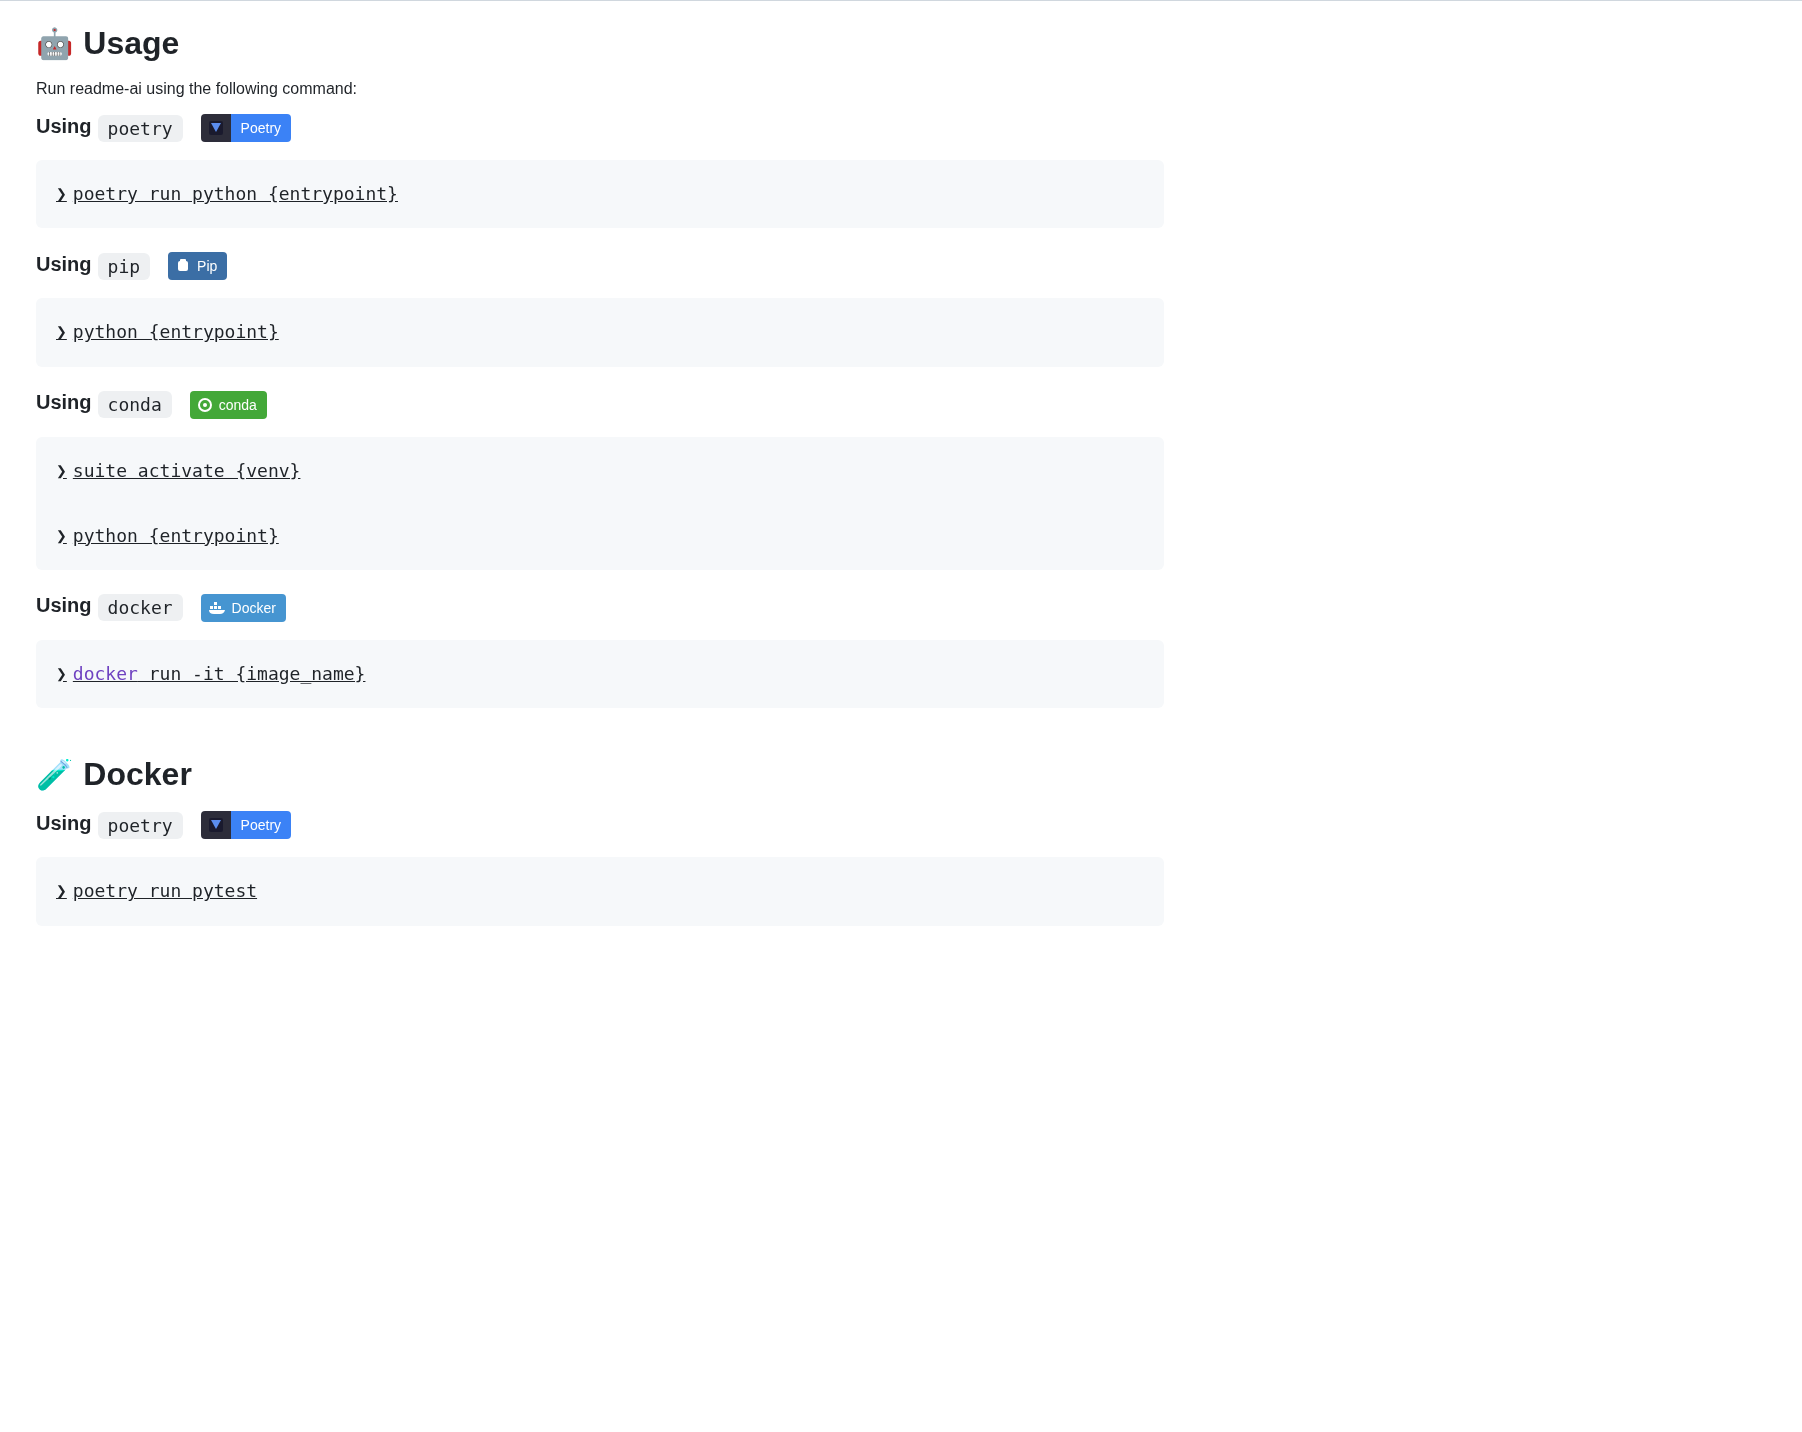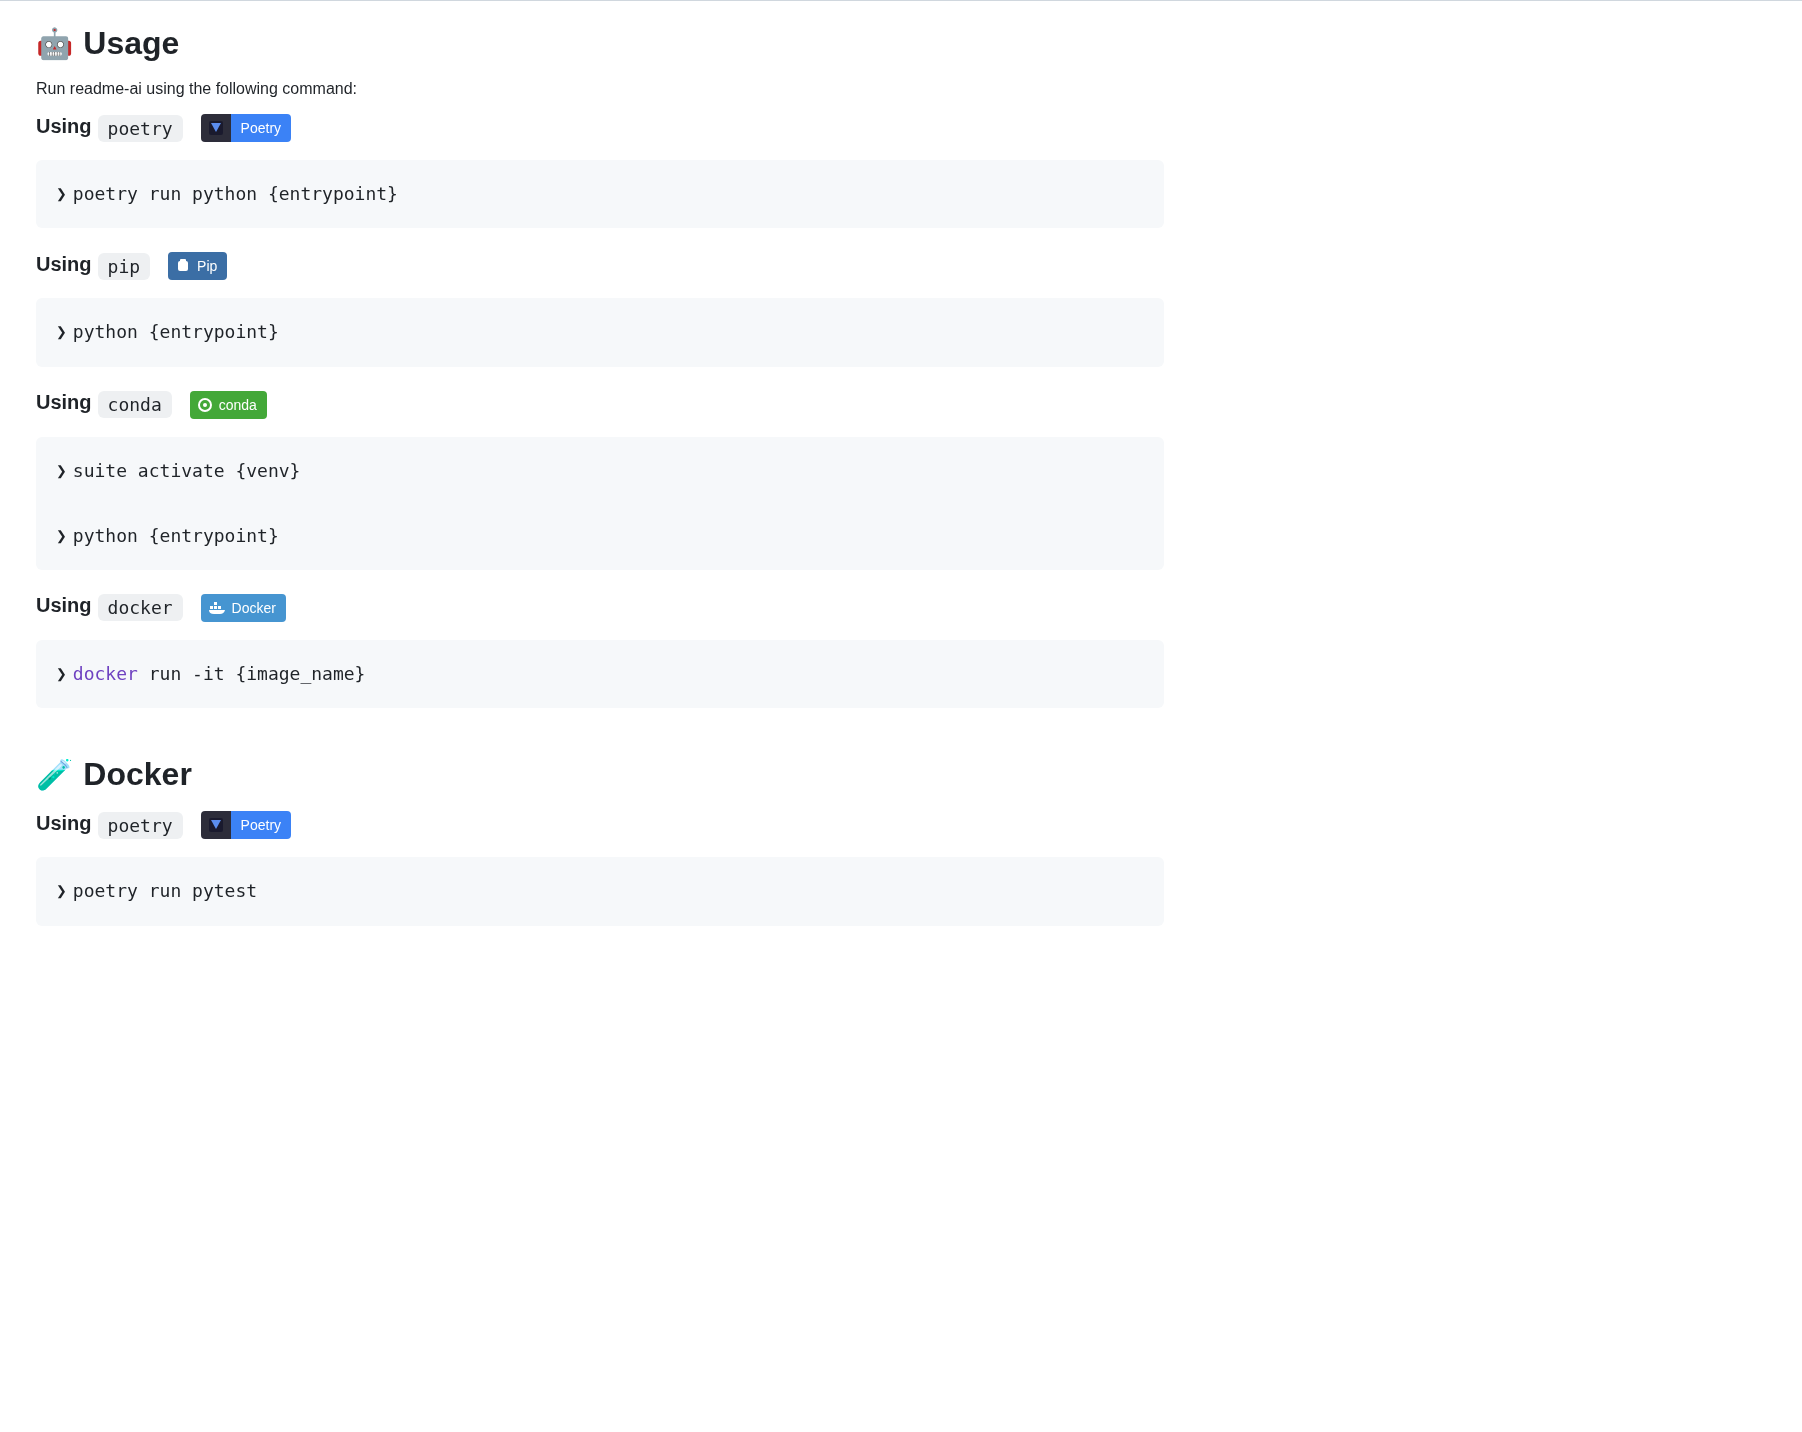--- a/index.html
+++ b/index.html
@@ -102,20 +102,21 @@
       font-family: ui-monospace, SFMono-Regular, "SF Mono", Menlo, Consolas, monospace;
       font-size: 18px;
       line-height: 1.8;
       color: #1f2328;
       margin-bottom: 16px;
       white-space: pre;
       overflow-x: auto;
     }
     .code-line {
       display: block;
+      text-decoration: underline;
     }
     .prompt {
       font-weight: 700;
       margin-right: 6px;
     }
     .hl-keyword { color: #6f42c1; }
     .section { margin-bottom: 48px; }
     .section:last-child { margin-bottom: 24px; }
 
     

